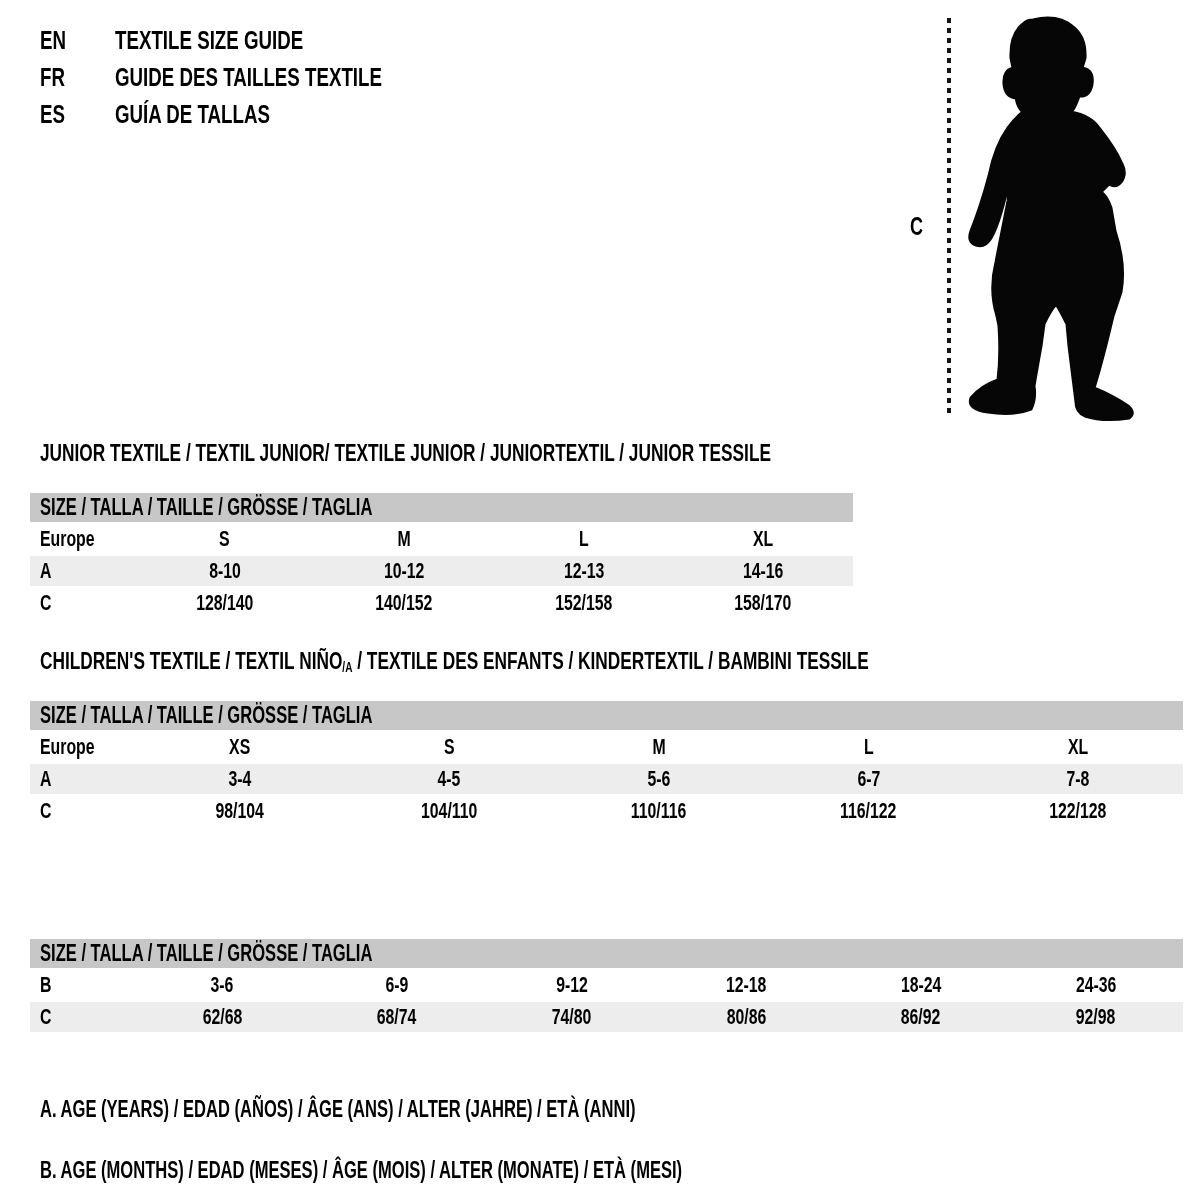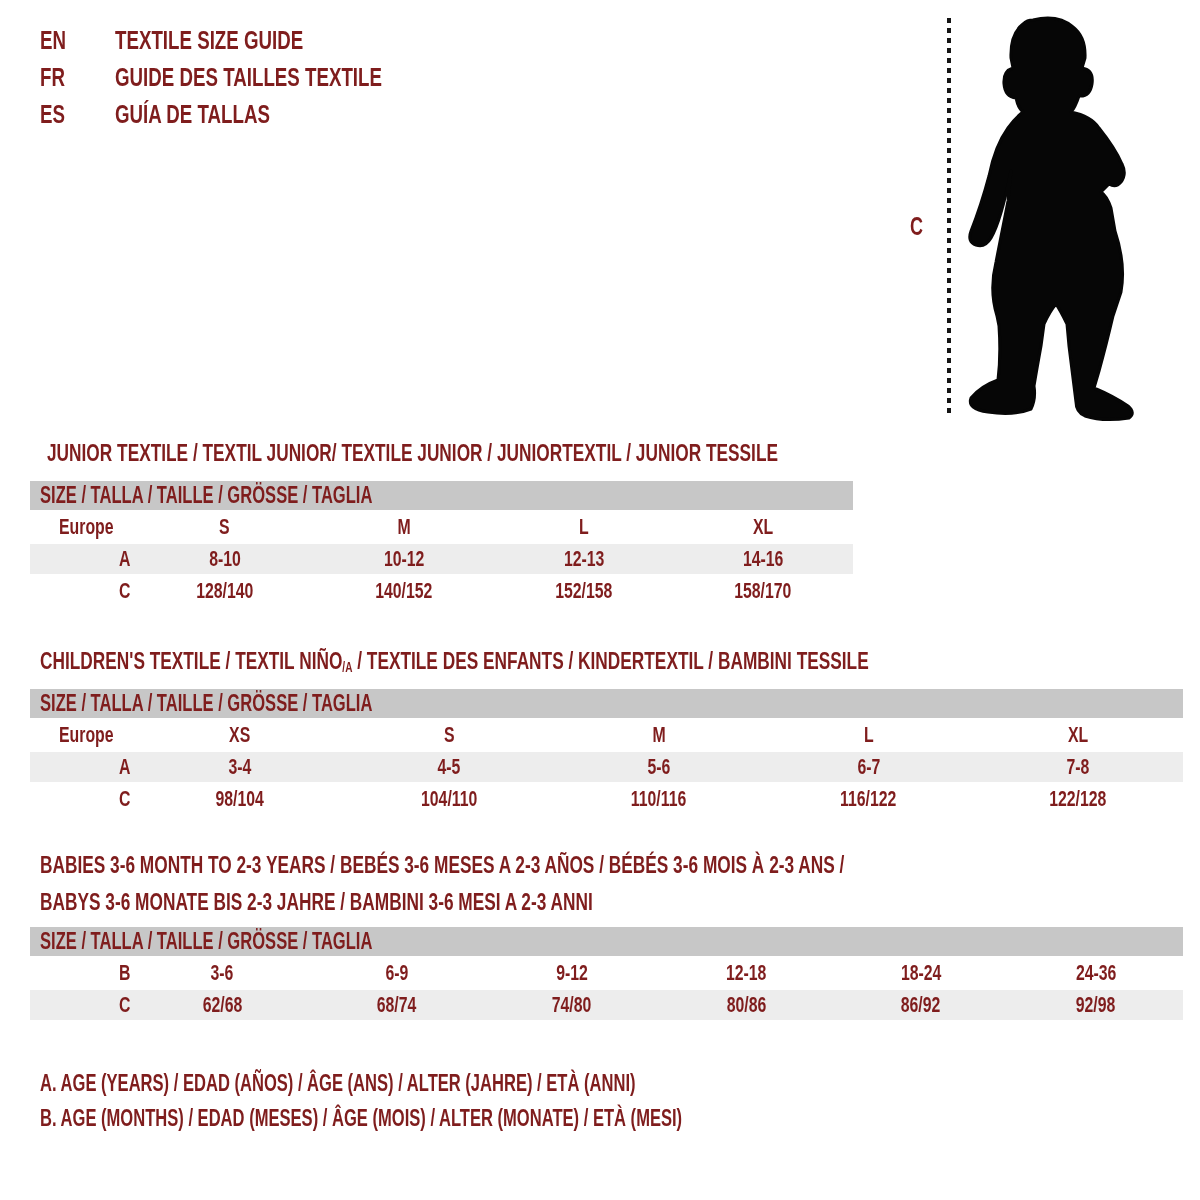--- a/index.html
+++ b/index.html
@@ -1,47 +1,47 @@
 <!DOCTYPE html>
 <html><head>
 <meta charset="utf-8">
 <style>
   html,body{margin:0;padding:0;background:#fff;}
   .page{
     position:relative;width:1200px;height:1200px;background:#ffffff;overflow:hidden;
-    font-family:"Liberation Sans",sans-serif;font-weight:bold;color:#7f1d1d;
+    font-family:"Liberation Sans",sans-serif;font-weight:bold;color:#000000;
   }
   .cond{display:inline-block;transform:scaleX(.72);transform-origin:0 50%;white-space:nowrap;}
   .condc{display:inline-block;transform:scaleX(.72);transform-origin:50% 50%;white-space:nowrap;}
 
   
   .langs{position:absolute;left:40px;top:22px;}
   .lang-row{display:flex;height:37px;align-items:center;font-size:26px;}
   .lang-code{width:75px;flex:0 0 75px;}
 
   
   .dash-line{position:absolute;left:947px;top:18px;width:4px;height:400px;
     background:repeating-linear-gradient(to bottom,#141414 0 5px,transparent 5px 10px);}
   .c-label{position:absolute;left:910px;top:212px;font-size:25px;}
   .silhouette{position:absolute;left:963px;top:16px;}
 
   
   .sec-head{position:absolute;font-size:24px;line-height:37px;}
   .subA{font-size:14px;position:relative;top:3px;}
 
   
-  table.size-table{position:absolute;border-collapse:separate;border-spacing:0 2px;table-layout:fixed;}
+  table.size-table{position:absolute;border-collapse:separate;border-spacing:0 2px;table-layout:fixed;margin-top:12px;}
   table.size-table th{background:#c7c7c7;height:29px;text-align:left;padding:0 0 0 10px;font-size:23px;font-weight:bold;}
   table.size-table td{height:30px;font-size:22px;text-align:center;padding:0;font-weight:bold;}
-  table.size-table td.lbl{text-align:right;padding-left:10px;}
+  table.size-table td.lbl{text-align:left;padding-left:10px;}
   tr.shade td{background:#ededed;}
 
   
   .footnotes{position:absolute;left:40px;top:1066px;}
-  .footnote{height:35px;font-size:23px;display:flex;align-items:center;}
+  .footnote{height:35px;font-size:23px;display:flex;align-items:center;margin-top:26px;}
 </style>
 </head>
 <body>
 
 <div class="page">
 
   <div class="langs">
     <div class="lang-row">
       <span class="lang-code"><span class="cond">EN</span></span>
       <span class="cond">TEXTILE SIZE GUIDE</span>
@@ -76,21 +76,21 @@
       Q38,340 36,310 L34,300
       Q26,274 33,246
       Q39,215 45,185 L48,155
       Q38,205 28,222 Q22,232 13,229 Q4,226 8,215
       Q18,190 26,160 Q32,130 45,112
       Q52,102 60,96 Q55,92 53,82
       Q42,81 41,68 Q40,55 50,52 L48,42
       Q47,18 60,8 Q64,4 70,4 Z"></path>
   </svg>
 
-  <div class="sec-head" style="left:40px;top:434px;margin-left:7px;">
+  <div class="sec-head" style="left:40px;top:434px;">
     <span class="cond">JUNIOR TEXTILE / TEXTIL JUNIOR/ TEXTILE JUNIOR / JUNIORTEXTIL / JUNIOR TESSILE</span>
   </div>
   <table class="size-table" style="left:30px;top:479px;width:823px;">
     <colgroup>
         <col style="width:105px">
         <col>
         <col>
         <col>
         <col>
       </colgroup>
@@ -162,24 +162,20 @@
         <td class="lbl"><span class="cond">C</span></td>
         <td><span class="condc">98/104</span></td>
         <td><span class="condc">104/110</span></td>
         <td><span class="condc">110/116</span></td>
         <td><span class="condc">116/122</span></td>
         <td><span class="condc">122/128</span></td>
       </tr>
     </tbody>
   </table>
 
-  <div class="sec-head" style="left:40px;top:846px;">
-    <div><span class="cond">BABIES 3-6 MONTH TO 2-3 YEARS / BEBÉS 3-6 MESES A 2-3 AÑOS / BÉBÉS 3-6 MOIS À 2-3 ANS /</span></div>
-    <div><span class="cond">BABYS 3-6 MONATE BIS 2-3 JAHRE / BAMBINI 3-6 MESI A 2-3 ANNI</span></div>
-  </div>
   <table class="size-table" style="left:30px;top:925px;width:1153px;">
     <colgroup>
         <col style="width:105px">
         <col>
         <col>
         <col>
         <col>
         <col>
         <col>
       </colgroup>

